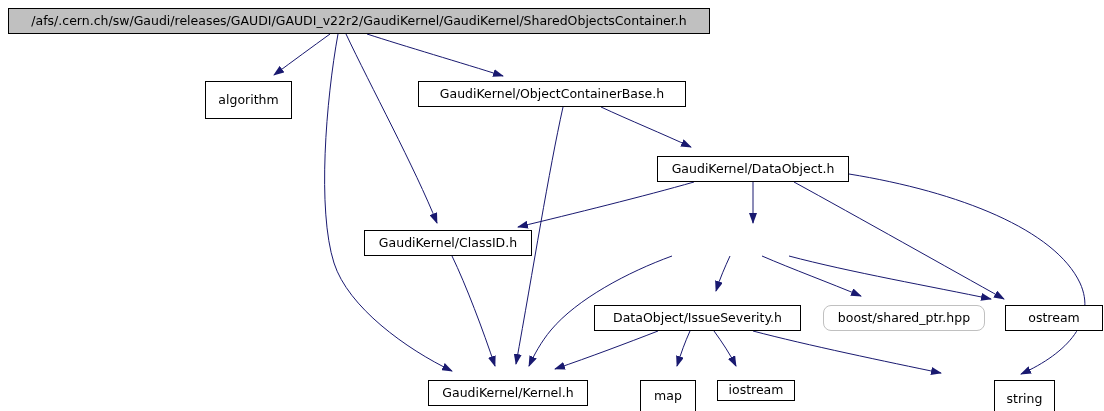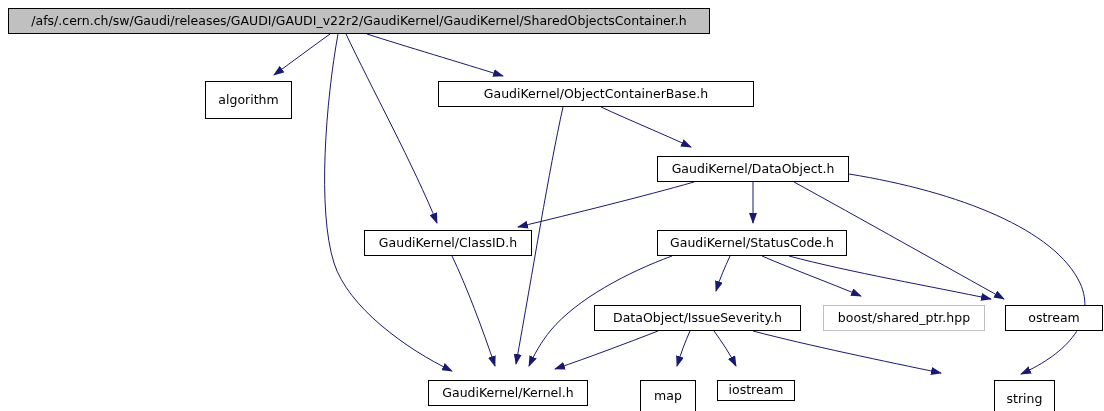--- a/index.html
+++ b/index.html
@@ -40,20 +40,21 @@
     line-height: 1;
     white-space: nowrap;
     cursor: default;
     text-align: right;
   }
   .node.root {
     background: var(--root-fill, #c0c0c0);
   }
   .node.external {
     border-color: var(--external-border, #c0c0c0);
+    border-radius: 8px;
   }
   .node.internal {
     cursor: pointer;
   }
 </style>
 </head>
 <body>
 
 <div id="canvas">
   <svg id="edge-layer" viewBox="0 0 1104 411" xmlns="http://www.w3.org/2000/svg">
@@ -77,24 +78,23 @@
       <path class="edge" d="M762,256 C792,269 830,283 861,296" marker-end="url(#arrowhead)"></path>
       <path class="edge" d="M789,256 C849,272 934,287 991,299" marker-end="url(#arrowhead)"></path>
       <path class="edge" d="M672,256 C628,272 577,299 551,330 C541,342 534,355 529,366" marker-end="url(#arrowhead)"></path>
       <path class="edge" d="M658,331 C627,343 590,357 555,369" marker-end="url(#arrowhead)"></path>
       <path class="edge" d="M690,331 C685,342 681,353 677,366" marker-end="url(#arrowhead)"></path>
       <path class="edge" d="M714,331 C722,342 730,354 736,366" marker-end="url(#arrowhead)"></path>
       <path class="edge" d="M753,331 C806,345 888,362 941,373" marker-end="url(#arrowhead)"></path>
     </svg>
 <div class="node root" style="left: 8px; top: 8px; width: 702px; height: 26px;">/afs/.cern.ch/sw/Gaudi/releases/GAUDI/GAUDI_v22r2/GaudiKernel/GaudiKernel/SharedObjectsContainer.h</div>
     <div class="node system" style="left: 205px; top: 81px; width: 87px; height: 38px;">algorithm</div>
-    <div class="node internal" style="left: 438px; top: 81px; width: 316px; height: 26px;">GaudiKernel/ObjectContainerBase.h</div>
+    <div class="node internal" style="left: 418px; top: 81px; width: 268px; height: 26px;">GaudiKernel/ObjectContainerBase.h</div>
     <div class="node internal" style="left: 657px; top: 156px; width: 192px; height: 26px;">GaudiKernel/DataObject.h</div>
     <div class="node internal" style="left: 364px; top: 230px; width: 168px; height: 26px;">GaudiKernel/ClassID.h</div>
-    <div class="node internal" style="left: 657px; top: 230px; width: 190px; height: 26px;">GaudiKernel/StatusCode.h</div>
     <div class="node internal" style="left: 594px; top: 305px; width: 207px; height: 26px;">DataObject/IssueSeverity.h</div>
     <div class="node external" style="left: 823px; top: 305px; width: 162px; height: 26px;">boost/shared_ptr.hpp</div>
     <div class="node system" style="left: 1005px; top: 305px; width: 98px; height: 26px;">ostream</div>
     <div class="node internal" style="left: 428px; top: 380px; width: 160px; height: 26px;">GaudiKernel/Kernel.h</div>
     <div class="node system" style="left: 640px; top: 380px; width: 56px; height: 32px;">map</div>
     <div class="node system" style="left: 717px; top: 380px; width: 78px; height: 21px;">iostream</div>
     <div class="node system" style="left: 994px; top: 380px; width: 61px; height: 38px;">string</div>
   </div>
 
 </body></html>

